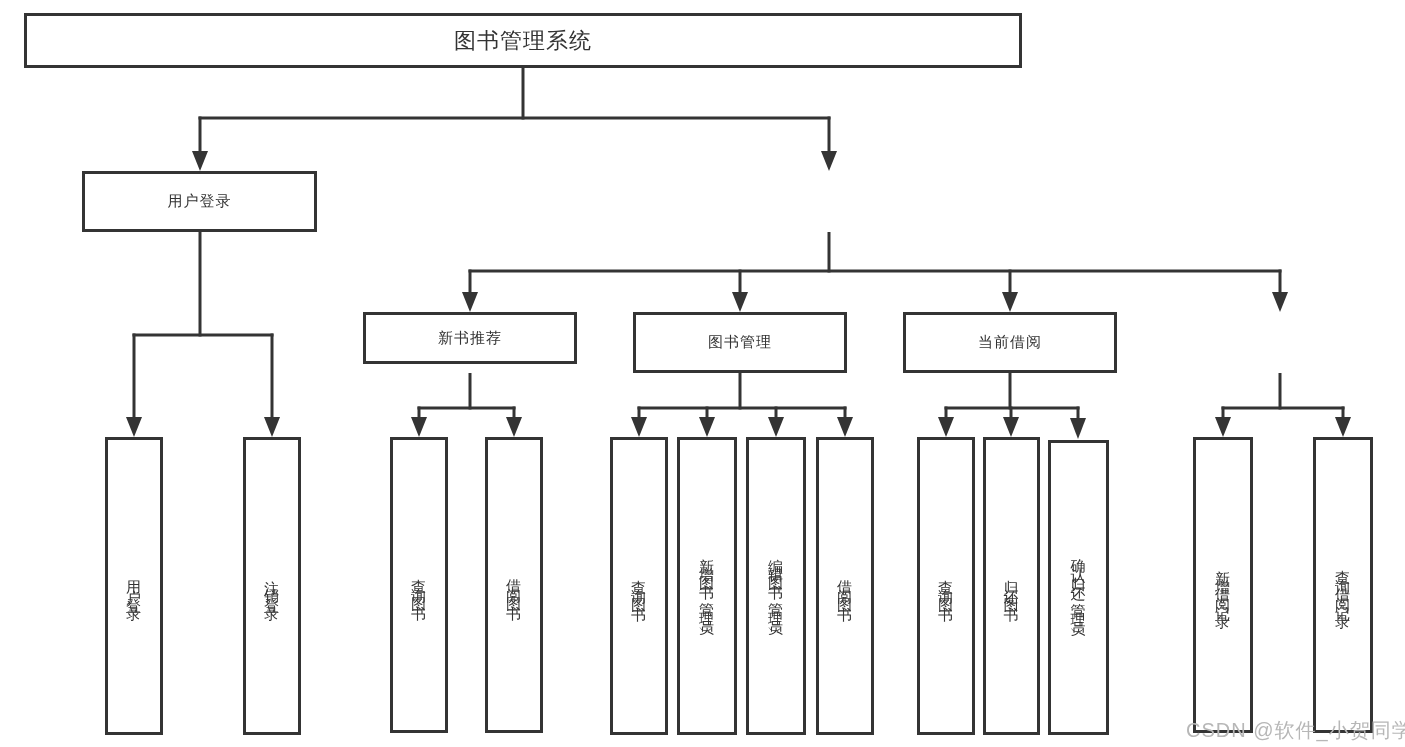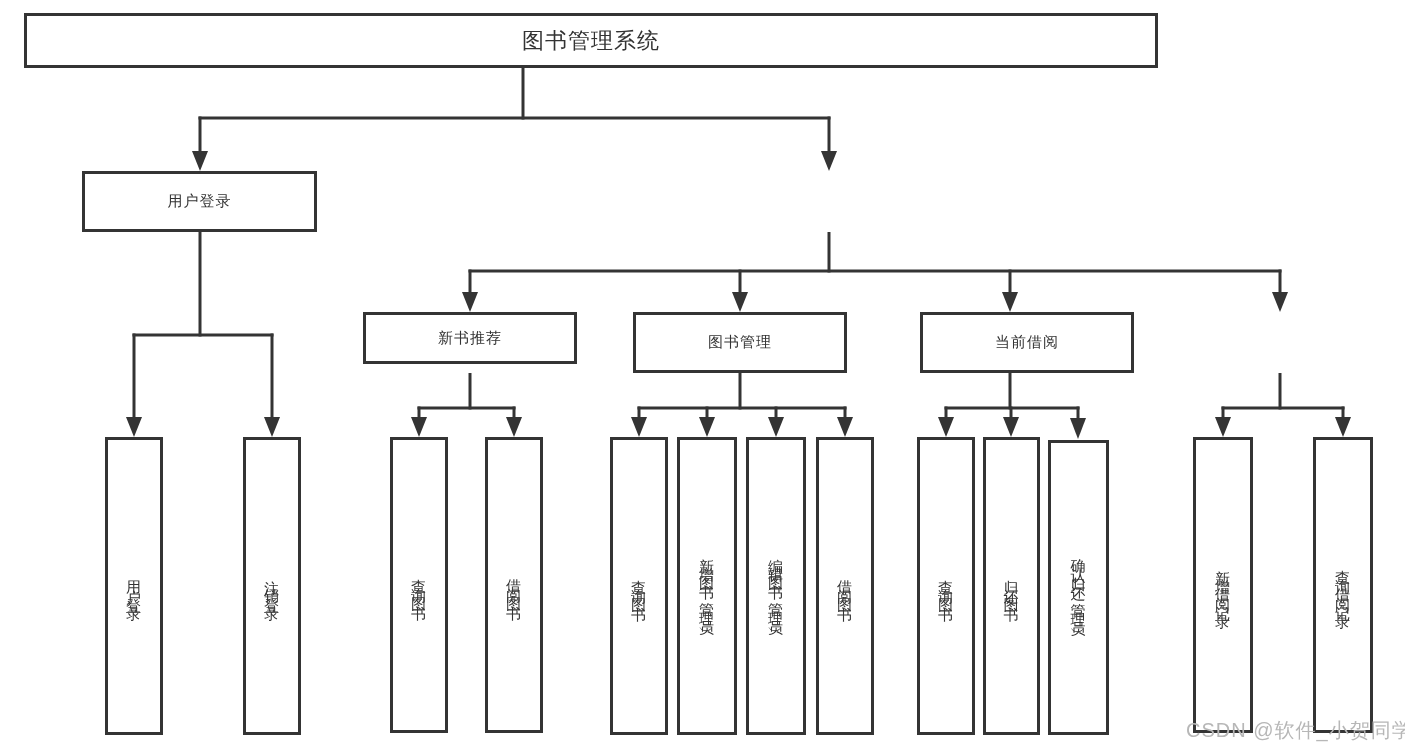--- a/index.html
+++ b/index.html
@@ -115,35 +115,35 @@
     <g>
       <line x1="1280" y1="373" x2="1280" y2="409.5" fill="none"></line>
       <line x1="1221.5" y1="408" x2="1344.5" y2="408" fill="none"></line>
       <line x1="1223" y1="406.5" x2="1223" y2="418" fill="none"></line>
       <polygon points="1215,417 1231,417 1223,437" stroke="none"></polygon>
       <line x1="1343" y1="406.5" x2="1343" y2="418" fill="none"></line>
       <polygon points="1335,417 1351,417 1343,437" stroke="none"></polygon>
     </g>
   </svg>
 
-  <div class="node" style="left:24px;top:13px;width:1134px;height:55px;font-size:22px;">
+  <div class="node" style="left:24px;top:13px;width:998px;height:55px;font-size:22px;">
     <span class="lbl">图书管理系统</span>
   </div>
 
   <div class="node" style="left:82px;top:171px;width:235px;height:61px;">
     <span class="lbl">用户登录</span>
   </div>
 
   <div class="node" style="left:363px;top:312px;width:214px;height:52px;">
     <span class="lbl">新书推荐</span>
   </div>
   <div class="node" style="left:633px;top:312px;width:214px;height:61px;">
     <span class="lbl">图书管理</span>
   </div>
-  <div class="node" style="left:903px;top:312px;width:214px;height:61px;margin-left:17px;">
+  <div class="node" style="left:903px;top:312px;width:214px;height:61px;">
     <span class="lbl">当前借阅</span>
   </div>
 
   <div class="node vnode" style="left:105px;top:437px;width:58px;height:298px;">
     <span class="lbl">用户登录</span>
   </div>
   <div class="node vnode" style="left:243px;top:437px;width:58px;height:298px;">
     <span class="lbl">注销登录</span>
   </div>
 

